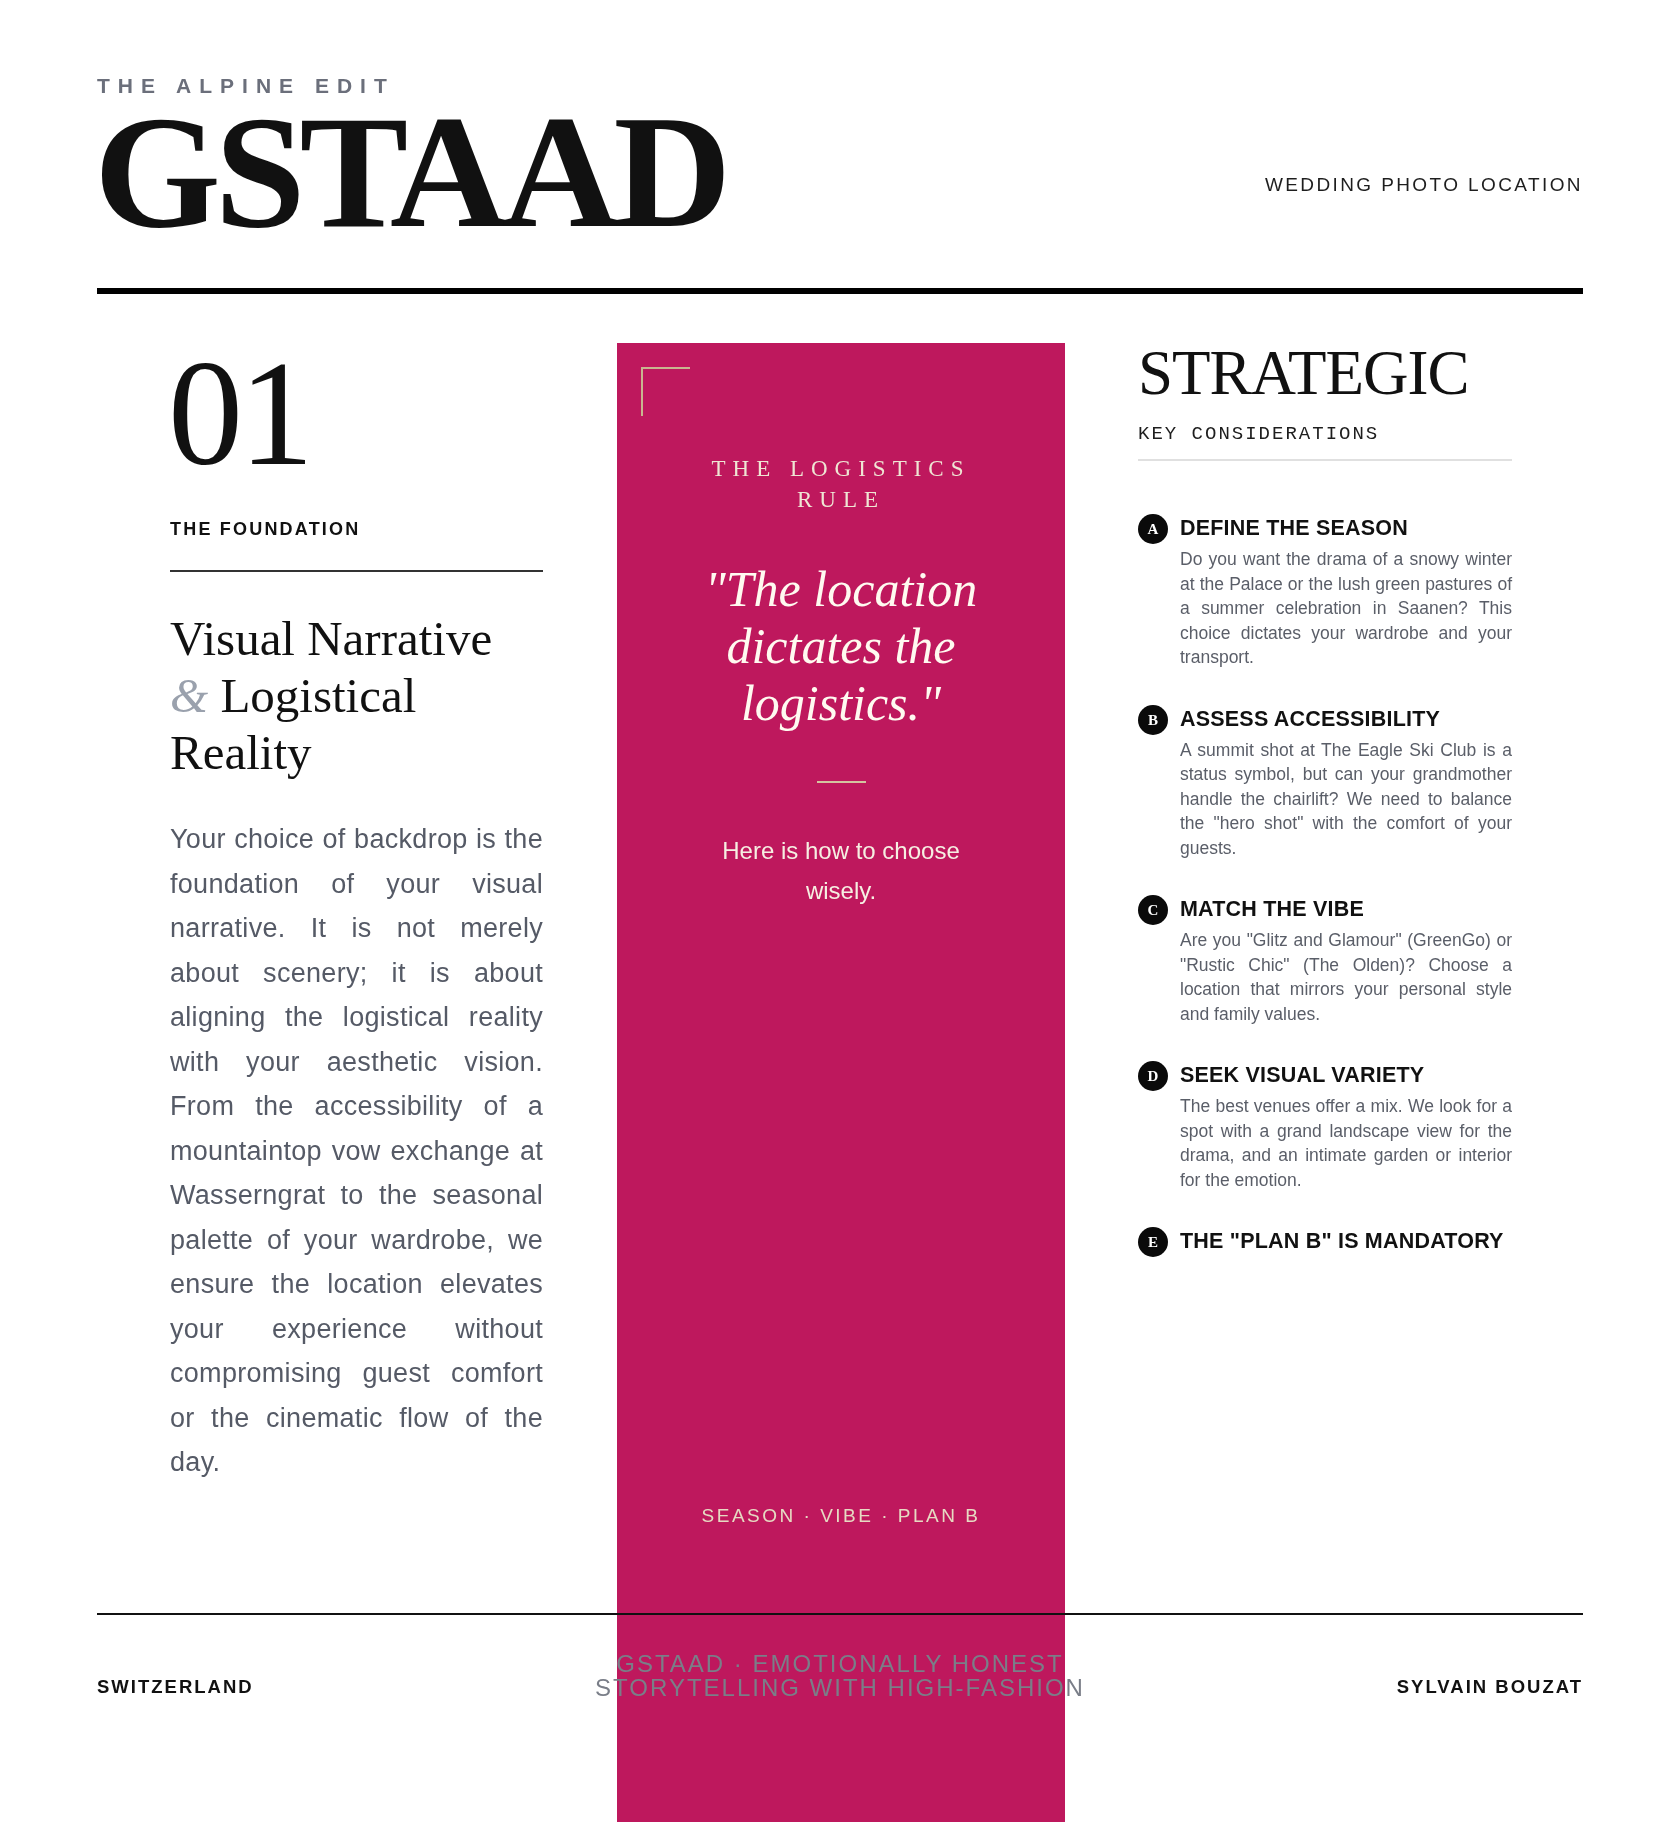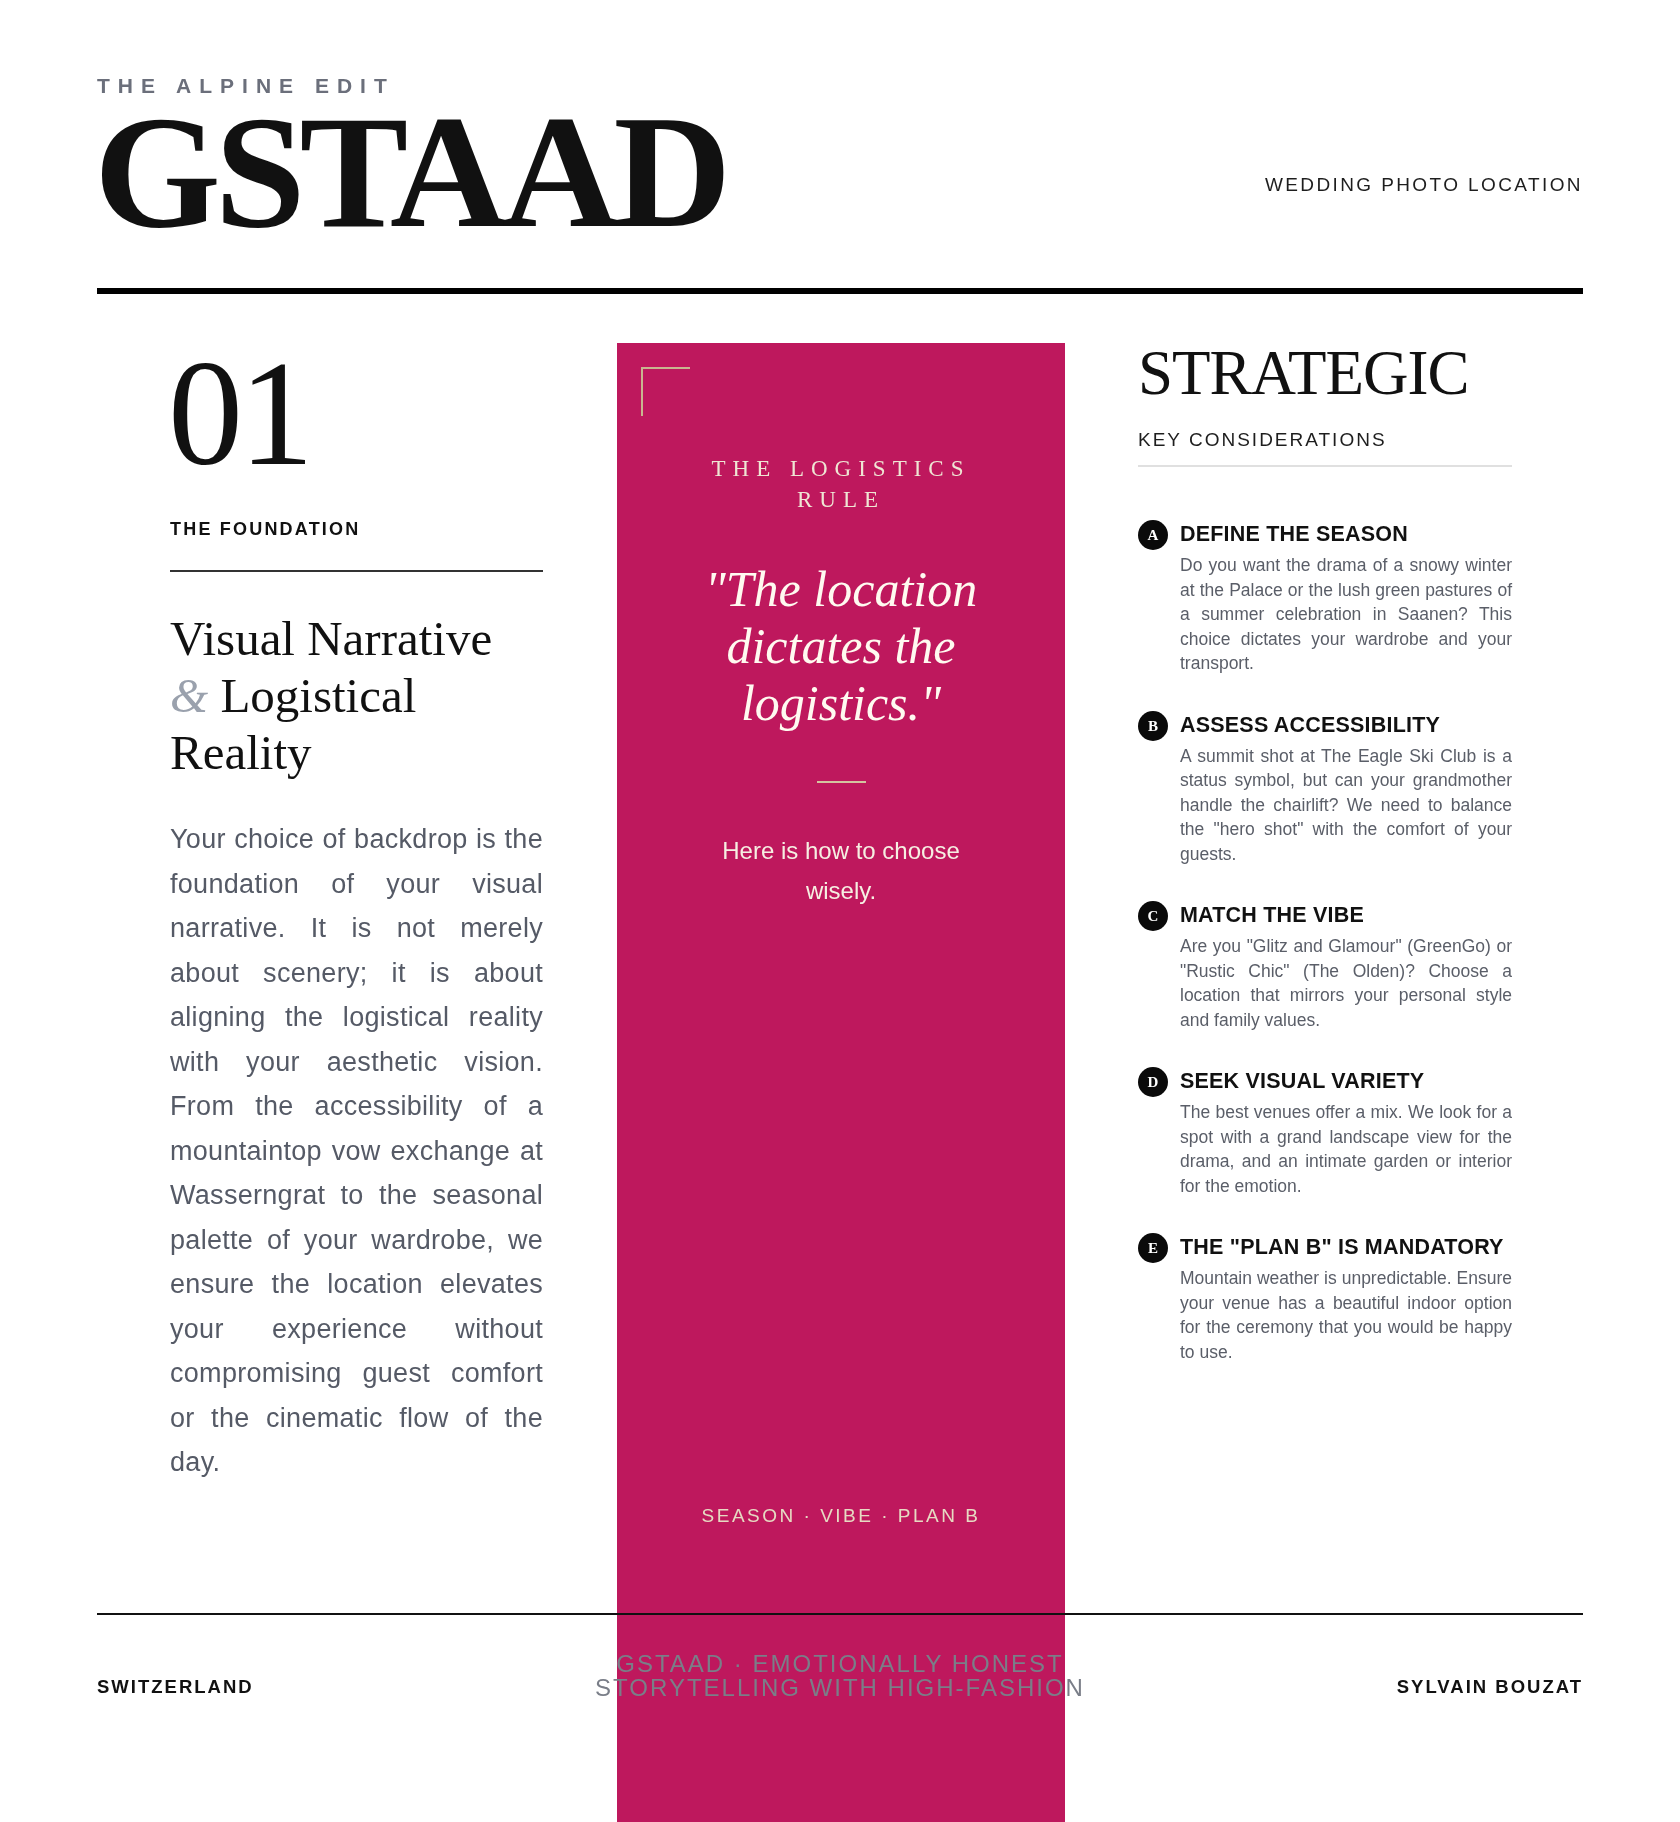--- a/index.html
+++ b/index.html
@@ -94,22 +94,22 @@
     color: #e6dac2;
   }
 
   
   .right-col { position: absolute; left: 1138px; top: 343px; width: 374px; }
   .right-heading {
     font-family: "Liberation Serif", serif; font-size: 63px; line-height: 60px;
     color: #111; letter-spacing: -1px;
   }
   .right-sub {
-    margin-top: 26px;
-    font-family: Liberation Sans, sans-serif; font-size: 19px; letter-spacing: 2px; color: #1e1e1e;
+    margin-top: 20px;
+    font-family: Liberation Mono, monospace; font-size: 19px; letter-spacing: 2px; color: #1e1e1e;
   }
   .right-rule { margin-top: 14px; width: 374px; height: 2px; background: #e0e0e0; }
 
   .consider-list { margin-top: 52px; }
   .consider { position: relative; padding-left: 42px; margin-bottom: 34px; }
   .badge {
     position: absolute; left: 0; top: 1px; width: 30px; height: 30px; border-radius: 50%;
     background: #0a0a0a; color: #fff; text-align: center;
     font-family: "Liberation Serif", serif; font-weight: 700; font-size: 15px; line-height: 30px;
   }
@@ -199,21 +199,20 @@
       <div class="consider-text">Are you "Glitz and Glamour" (GreenGo) or "Rustic Chic" (The Olden)? Choose a location that mirrors your personal style and family values.</div>
     </div>
     <div class="consider">
       <span class="badge">D</span>
       <div class="consider-title">SEEK VISUAL VARIETY</div>
       <div class="consider-text">The best venues offer a mix. We look for a spot with a grand landscape view for the drama, and an intimate garden or interior for the emotion.</div>
     </div>
     <div class="consider">
       <span class="badge">E</span>
       <div class="consider-title">THE "PLAN B" IS MANDATORY</div>
-      <div class="consider-text">Mountain weather is unpredictable. Ensure your venue has a beautiful indoor option for the ceremony that you would be happy to use.</div>
     </div>
   </div>
 </div>
 
 <div class="rule-thin"></div>
 <div class="footer-left">SWITZERLAND</div>
 <div class="footer-center">
   <div>GSTAAD · EMOTIONALLY HONEST</div>
   <div>STORYTELLING WITH HIGH-FASHION</div>
 </div>

